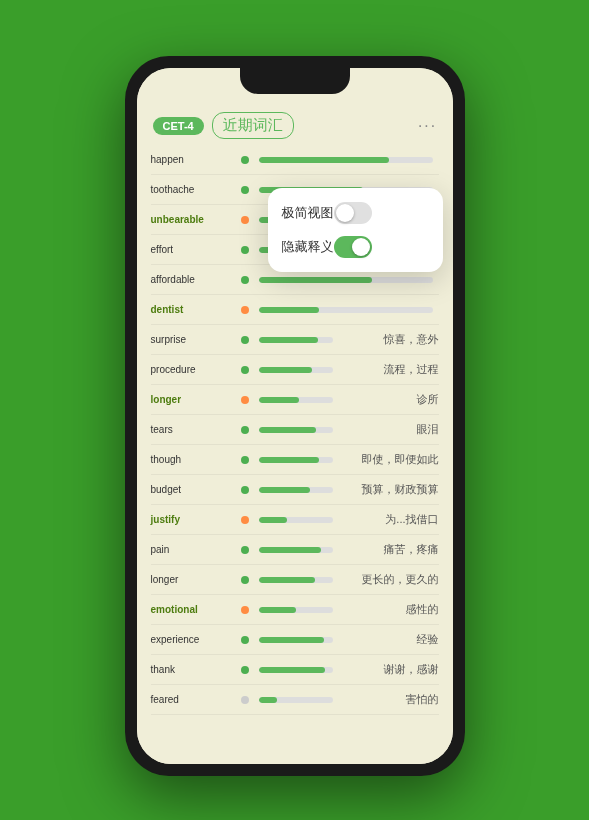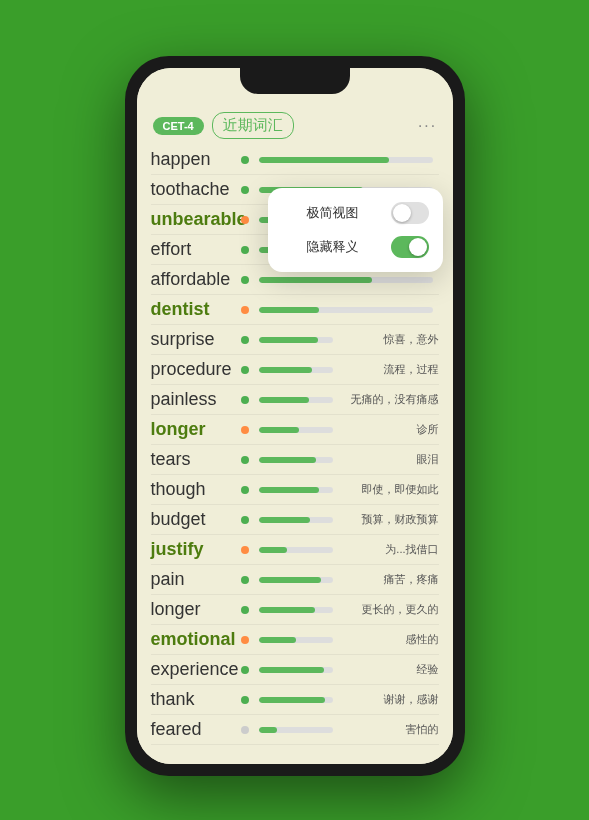--- a/index.html
+++ b/index.html
@@ -94,21 +94,21 @@
 
     .word-row {
       display: flex;
       align-items: center;
       height: 30px;
       border-bottom: 1px solid rgba(0,0,0,0.05);
     }
 
     .word-text {
       width: 90px;
-      font-size: 18px;
+      font-size: 10px;
       color: #333;
       flex-shrink: 0;
     }
 
     .word-text.bold {
       font-weight: 700;
       color: #4d7c0f;
     }
 
     .dot {
@@ -155,23 +155,22 @@
       background: white;
       border-radius: 14px;
       padding: 14px;
       box-shadow: 0 8px 30px rgba(0,0,0,0.18);
       z-index: 20;
     }
 
     .popup-row {
       display: flex;
       align-items: center;
-      justify-content: flex-end;
+      justify-content: flex-start;
       margin-bottom: 12px;
-      gap: 32px;
     }
 
     .popup-row:last-child {
       margin-bottom: 0;
     }
 
     .popup-label {
       font-size: 13px;
       color: #333;
     }
@@ -303,28 +302,20 @@
             </div>
             <div class="word-meaning">惊喜，意外</div>
           </div>
           <div class="word-row">
             <div class="word-text">procedure</div>
             <div class="dot dot-green"></div>
             <div class="progress-bar">
               <div class="progress-fill" style="width: 72%;"></div>
             </div>
             <div class="word-meaning">流程，过程</div>
-          </div>
-          <div class="word-row">
-            <div class="word-text">painless</div>
-            <div class="dot dot-green"></div>
-            <div class="progress-bar">
-              <div class="progress-fill" style="width: 68%;"></div>
-            </div>
-            <div class="word-meaning">无痛的，没有痛感</div>
           </div>
           <div class="word-row">
             <div class="word-text bold">longer</div>
             <div class="dot dot-orange"></div>
             <div class="progress-bar">
               <div class="progress-fill" style="width: 55%;"></div>
             </div>
             <div class="word-meaning">诊所</div>
           </div>
           <div class="word-row">

